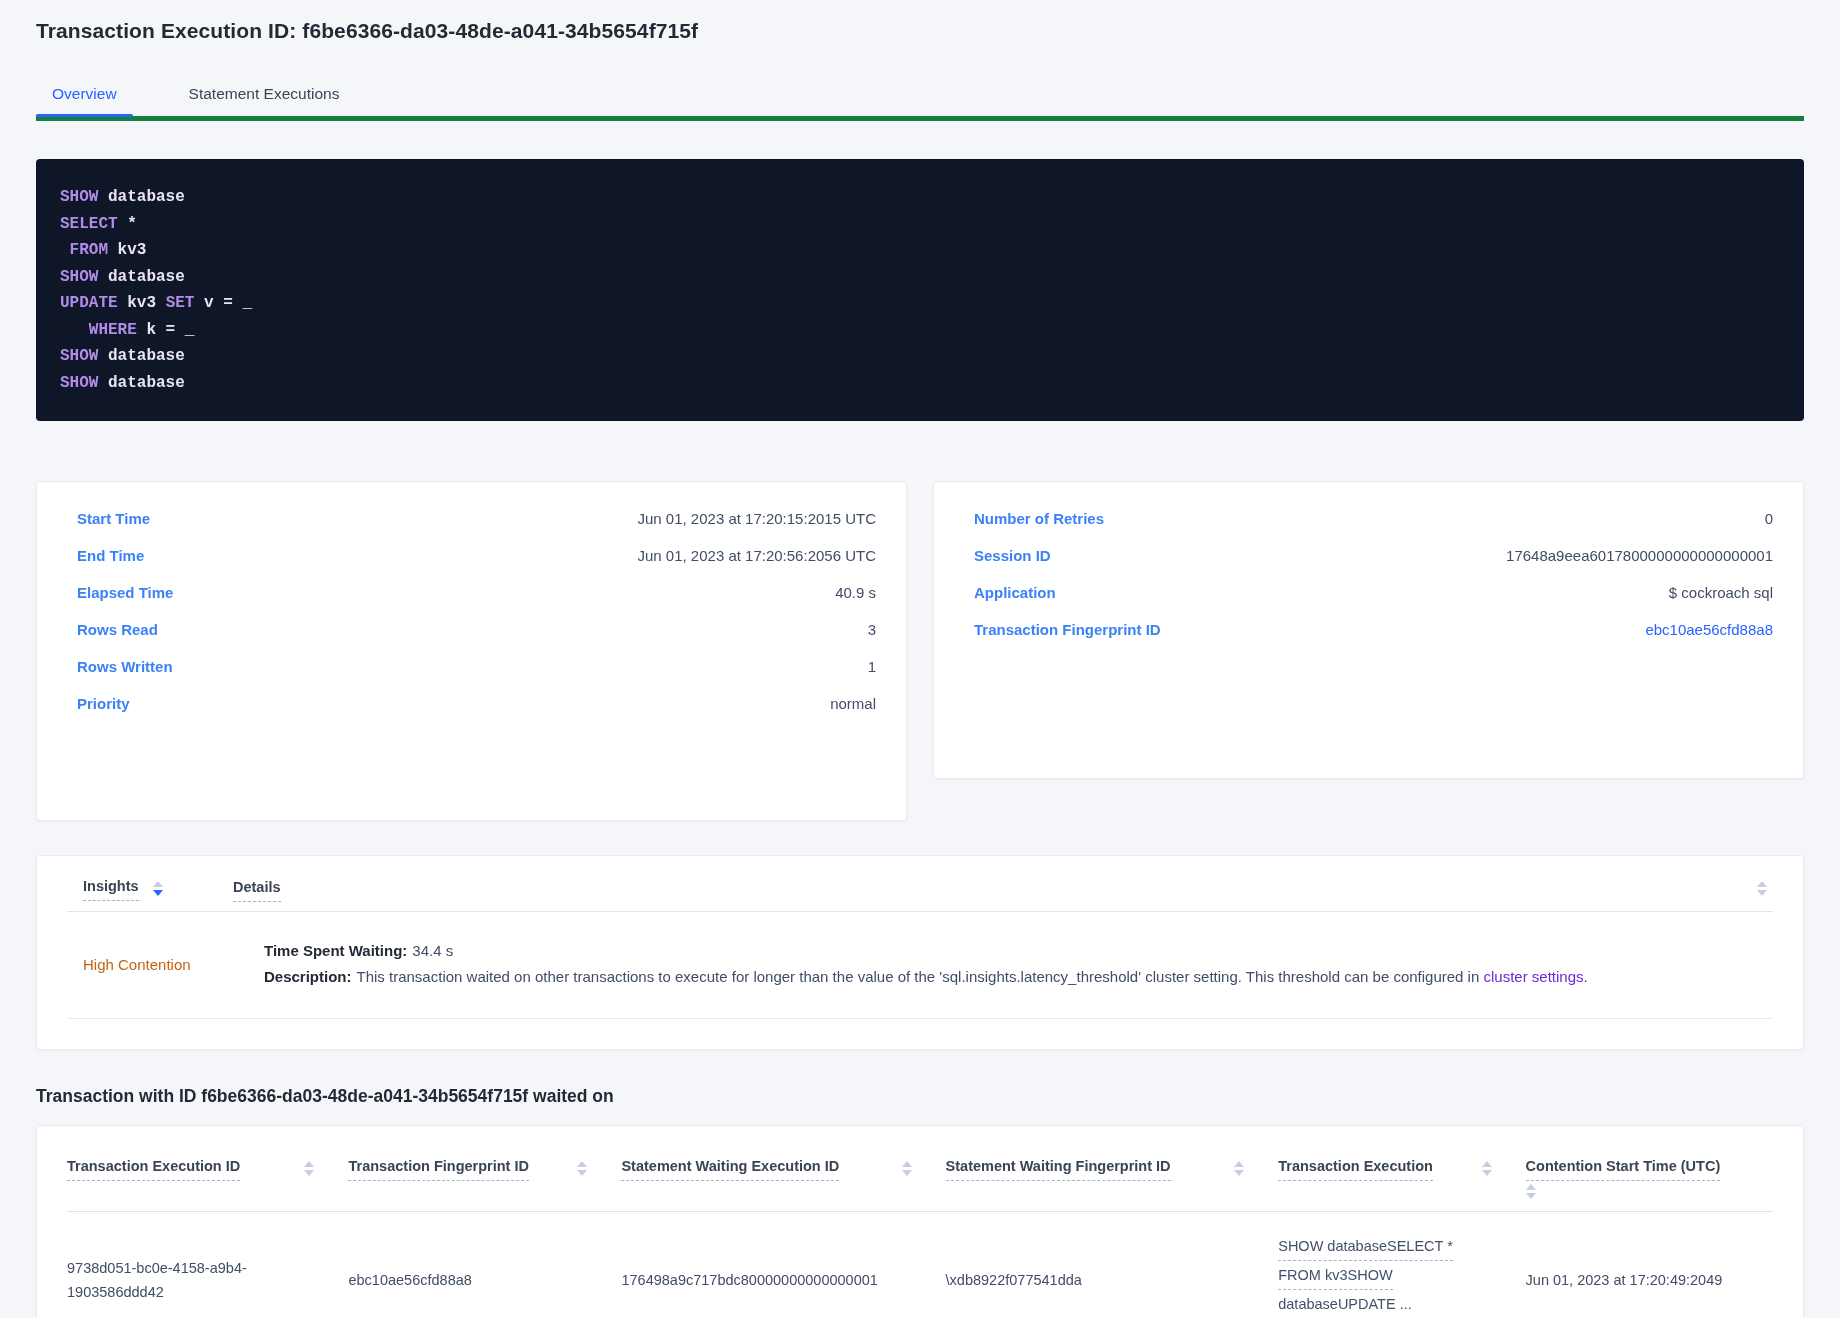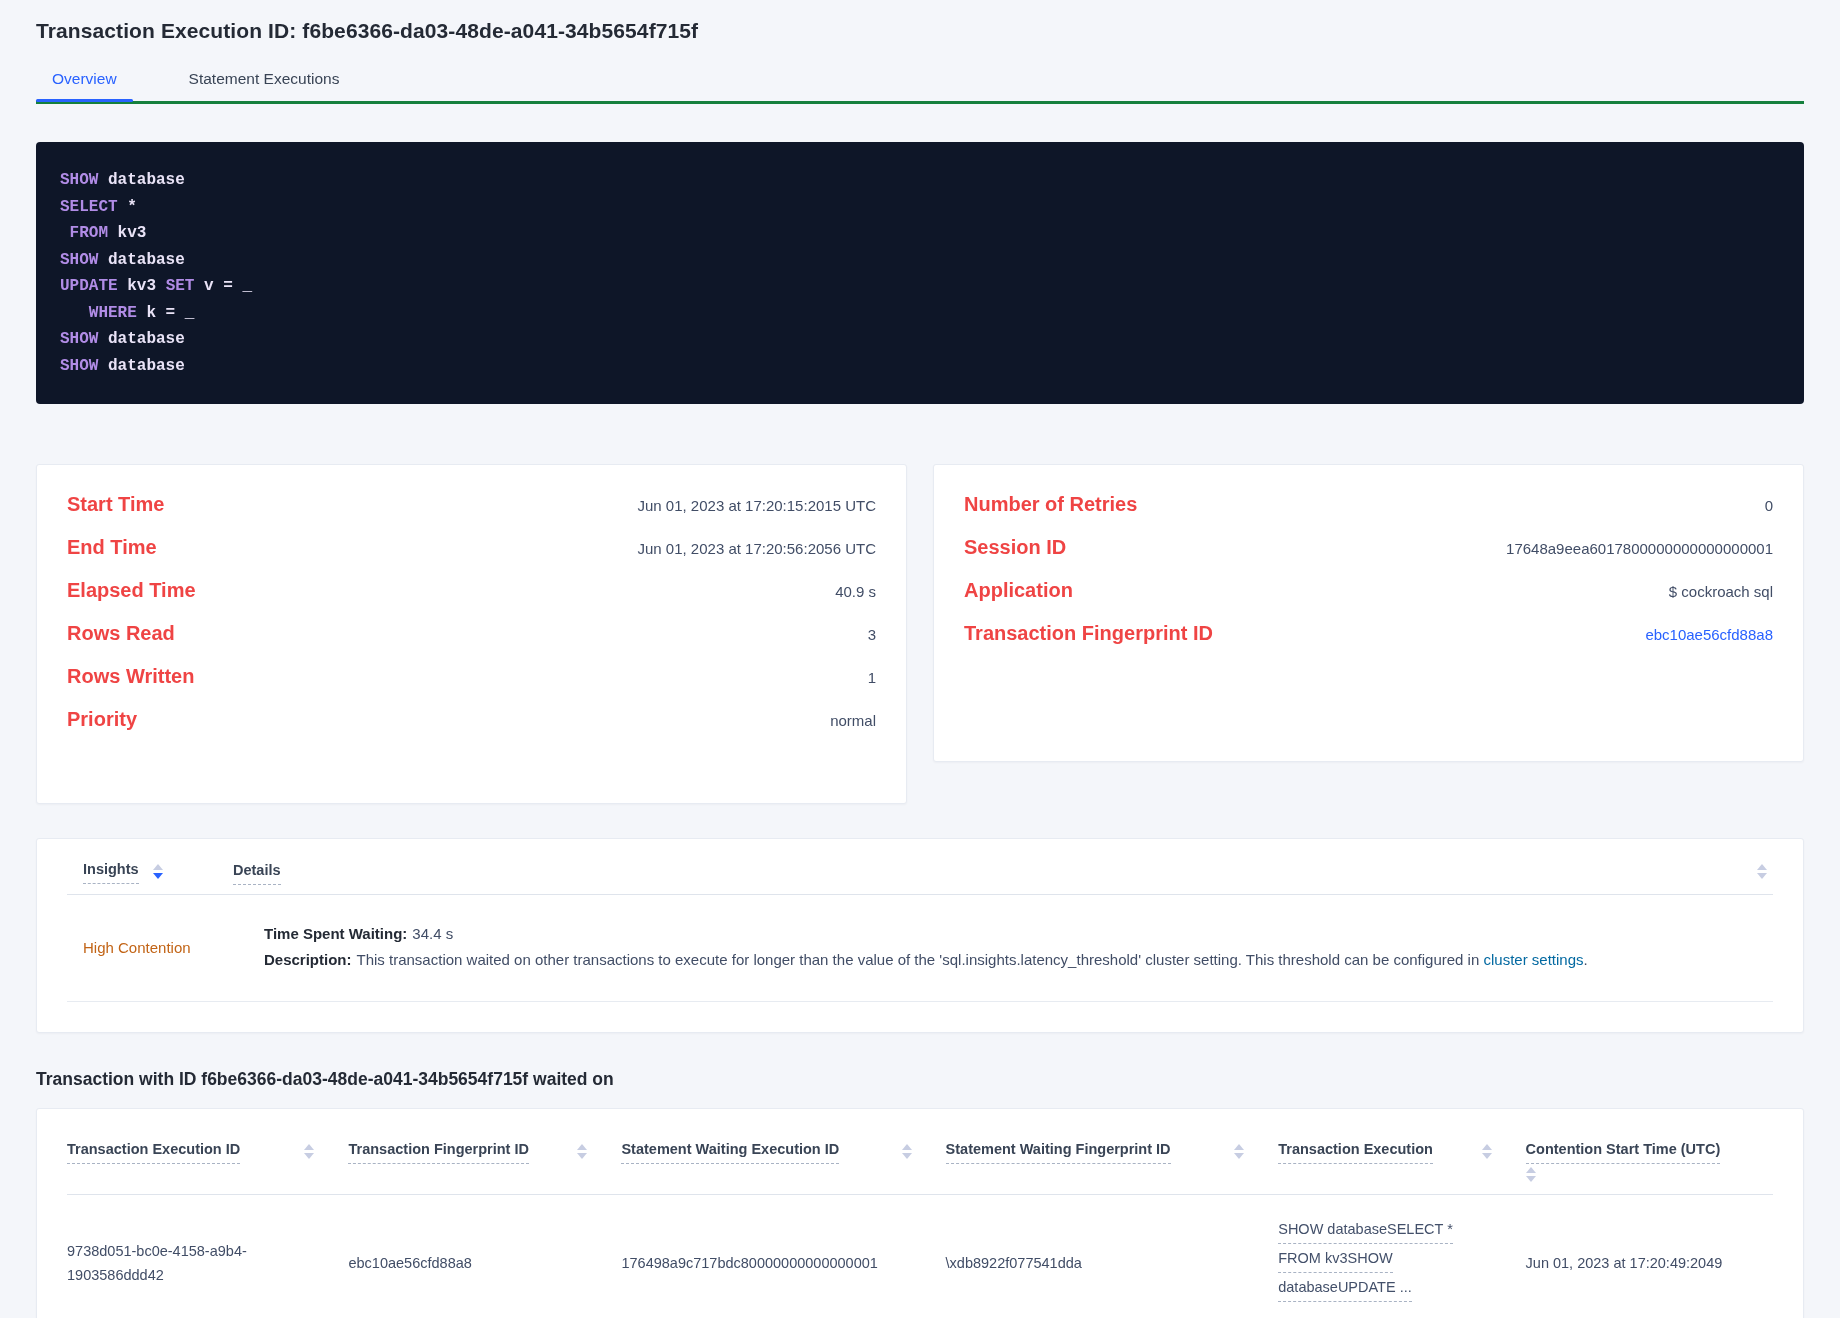--- a/index.html
+++ b/index.html
@@ -3,21 +3,21 @@
 <meta charset="utf-8">
 <style>
   * { margin:0; padding:0; box-sizing:border-box; }
   html,body { width:1840px; height:1318px; overflow:hidden;
     font-family:"Liberation Sans", sans-serif; background:#f4f6fa; color:#414d66; }
   .container { padding:16px 36px 0 36px; }
 
   
   .page-header { background:transparent; }
   h1.page-title { font-size:21px; line-height:30px; font-weight:700; color:#242a35; letter-spacing:.1px; }
-  .tabs { display:flex; gap:40px; margin-top:24px; border-bottom:3px solid #15803d; }
+  .tabs { display:flex; gap:40px; margin-top:39px; border-bottom:5px solid #15803d; }
   .tab { font-size:15.5px; padding:0 16px 13px 16px; color:#394455; cursor:pointer; position:relative; }
   .tab.active { color:#2962ff; }
   .tab.active::after { content:""; position:absolute; left:0; right:0; bottom:-1px; height:3px;
     background:#2962ff; border-radius:2px; }
 
   
   .sql-box { margin-top:38px; background:#0e1628; border-radius:4px; padding:25px 24px; }
   .sql-line { font-family:"Liberation Mono","DejaVu Sans Mono",monospace; font-size:16px;
     line-height:26.5px; font-weight:700; }
   .sql-line span { white-space:pre; }
@@ -25,21 +25,21 @@
   .pl { color:#e9e3f7; }
 
   
   .summary-row { display:flex; gap:26px; margin-top:60px; align-items:flex-start; }
   .card { background:#fff; border:1px solid #e7ebf2; border-radius:3px;
     box-shadow:0 1px 2px rgba(40,50,70,.04); }
   .summary-card { flex:1; padding:28px 30px; }
   .summary-card.left { min-height:340px; }
   .summary-card.right { min-height:298px; }
   .srow { display:flex; justify-content:space-between; align-items:baseline; margin-bottom:20px; }
-  .slabel { font-weight:700; font-size:20px; color:#ef4444; }
+  .slabel { font-weight:700; font-size:15px; color:#3b82f6;margin-left:10px; }
   .svalue { font-size:15px; color:#414d66; text-align:right; }
   .svalue.link { color:#2962ff; cursor:pointer; }
 
   
   .insights-card { margin-top:34px; padding:0 30px 30px 30px; }
   .ins-header { display:flex; align-items:flex-start; padding:22px 6px 0 16px;
     border-bottom:1px solid #dfe4ec; min-height:56px; }
   .th-label { font-size:14.5px; font-weight:700; color:#394455;
     border-bottom:1px dashed #a9b3c4; padding-bottom:6px; display:inline-block; }
   .ins-col-insights { width:150px; display:flex; gap:14px; align-items:flex-start; }
@@ -48,21 +48,21 @@
   .sort .up { width:0; height:0; border-left:5px solid transparent; border-right:5px solid transparent;
     border-bottom:6px solid #c7cde2; }
   .sort .down { width:0; height:0; border-left:5px solid transparent; border-right:5px solid transparent;
     border-top:6px solid #c7cde2; }
   .sort .down.active { border-top-color:#2962ff; }
   .ins-row { display:flex; align-items:center; padding:26px 6px 28px 16px; border-bottom:1px solid #e7ebf1; }
   .insight-type { width:150px; font-size:15px; color:#c26416; }
   .ins-details { flex:1; font-size:15px; line-height:26px; color:#414d66;margin-left:31px; }
   .ins-details b { color:#242a35; }
   .ins-details .val { margin-left:5px; }
-  a.inline-link { color:#0369a1; text-decoration:none; cursor:pointer; }
+  a.inline-link { color:#6d28d9; text-decoration:none; cursor:pointer; }
 
   
   .waited-heading { margin-top:36px; font-size:17.5px; font-weight:700; color:#242a35; }
   .waited-card { margin-top:18px; padding:14px 30px 60px 30px; }
   .wt-header { display:flex; align-items:flex-start; padding:18px 0 12px 0; border-bottom:1px solid #dfe4ec; }
   .wt-row { display:flex; align-items:center; padding:24px 0 28px 0; border-bottom:1px solid #e7ebf1; }
   .wcol { padding-right:34px; display:flex; align-items:flex-start; justify-content:space-between; }
   .wcol:last-child { padding-right:6px; }
   .c1 { width:16.5%; } .c2 { width:16%; } .c3 { width:19%; } .c4 { width:19.5%; }
   .c5 { width:14.5%; } .c6 { width:14.5%;flex-direction:column; }

